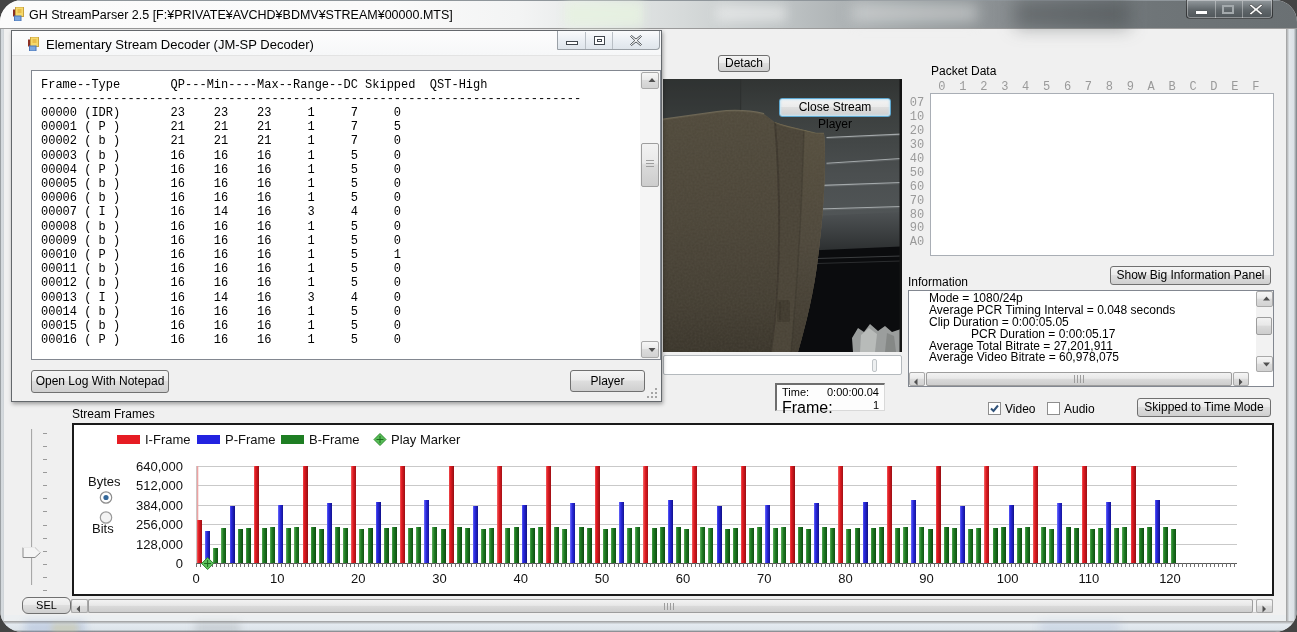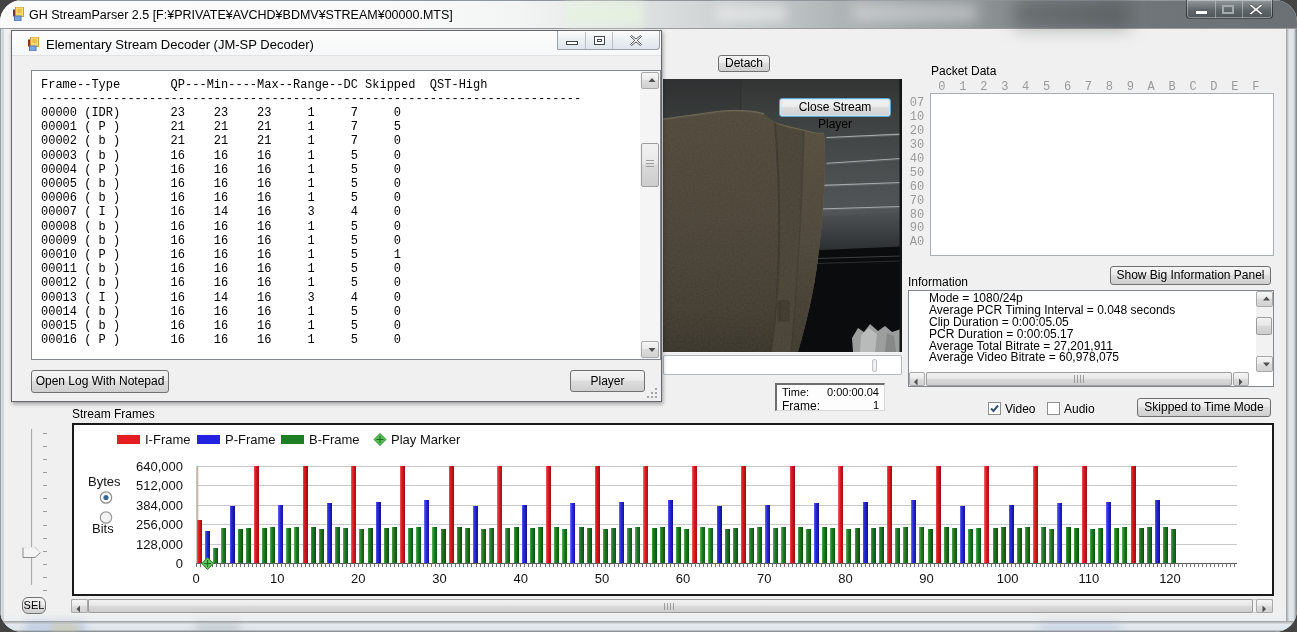--- a/index.html
+++ b/index.html
@@ -109,21 +109,21 @@
         <rect x="0" y="25" width="175" height="250" clip-path="url(#towclip)" filter="url(#nz)" opacity="0.45"></rect>
         <path d="M0 40.6 L54 32.9 Q80 30 101 35.1 L112 43.6 Q118 46.5 125 47.9 L152.5 54.3 L161 54.5 C163.5 80 161 130 156 170 C152 210 143 245 135 273 L0 273 Z" fill="url(#towdark)"></path>
         <rect x="236.5" y="0" width="2.5" height="273" fill="#141414"></rect>
       </svg></div>
     <div class="btn" style="left:718px;top:55px;width:52px;height:17px;line-height:15px;">Detach</div>
     <div class="btn" style="left:779px;top:54px;width:112px;height:19px;line-height:17px;border-color:#5fa8d0;box-shadow:inset 0 0 2px 1px #c5e5f6;margin-top:44px;">Close Stream Player</div>
     <div class="abs" style="left:663px;top:355px;width:239px;height:20px;background:#fff;border:1px solid #b4b9bd;border-radius:2px;"></div>
     <div class="abs" style="left:872px;top:359px;width:5px;height:13px;background:#eef0f1;border:1px solid #c0c5c8;border-radius:2px;"></div>
     <div class="abs" style="left:775px;top:383px;width:110px;height:28px;background:#fdfdfd;border-top:2px solid #6e6e6e;border-left:2px solid #6e6e6e;border-right:1px solid #d9d9d9;border-bottom:1px solid #d9d9d9;"></div>
     <div class="lbl" style="left:782px;top:386px;font-size:11px;">Time:</div>
-    <div class="lbl" style="left:782px;top:399px;font-size:12px;">Frame:</div>
+    <div class="lbl" style="left:782px;top:399px;font-size:16px;">Frame:</div>
     <div class="lbl" style="left:0;top:386px;font-size:11px;width:879px;text-align:right;">0:00:00.04</div>
     <div class="lbl" style="left:0;top:399px;font-size:11px;width:879px;text-align:right;">1</div>
     <div class="lbl" style="left:931px;top:64px;">Packet Data</div>
     <div class="abs mono" style="left:931.5px;top:80px;font-size:12px;color:#9a9a9a;white-space:nowrap;"><span style="display:inline-block;width:20.93px;text-align:center;">0</span><span style="display:inline-block;width:20.93px;text-align:center;">1</span><span style="display:inline-block;width:20.93px;text-align:center;">2</span><span style="display:inline-block;width:20.93px;text-align:center;">3</span><span style="display:inline-block;width:20.93px;text-align:center;">4</span><span style="display:inline-block;width:20.93px;text-align:center;">5</span><span style="display:inline-block;width:20.93px;text-align:center;">6</span><span style="display:inline-block;width:20.93px;text-align:center;">7</span><span style="display:inline-block;width:20.93px;text-align:center;">8</span><span style="display:inline-block;width:20.93px;text-align:center;">9</span><span style="display:inline-block;width:20.93px;text-align:center;">A</span><span style="display:inline-block;width:20.93px;text-align:center;">B</span><span style="display:inline-block;width:20.93px;text-align:center;">C</span><span style="display:inline-block;width:20.93px;text-align:center;">D</span><span style="display:inline-block;width:20.93px;text-align:center;">E</span><span style="display:inline-block;width:20.93px;text-align:center;">F</span></div>
     <div class="abs mono" style="left:908px;top:97px;width:18px;text-align:center;font-size:12px;color:#9a9a9a;line-height:13.95px;">
       <div style="height:13.95px;">07</div>
       <div style="height:13.95px;">10</div>
       <div style="height:13.95px;">20</div>
       <div style="height:13.95px;">30</div>
       <div style="height:13.95px;">40</div>
@@ -135,21 +135,21 @@
       <div style="height:13.95px;">A0</div>
     </div>
     <div class="whitebox" style="left:930px;top:93px;width:344px;height:163px;"></div>
     <div class="btn" style="left:1110px;top:266px;width:161px;height:19px;line-height:17px;">Show Big Information Panel</div>
     <div class="lbl" style="left:908px;top:275px;">Information</div>
     <div class="whitebox" style="left:908px;top:290px;width:366px;height:97px;border-color:#828790;"></div>
     <div class="abs" style="left:929px;top:293px;font-size:12px;line-height:11.9px;white-space:nowrap;">
       <div style="height:11.9px;">Mode = 1080/24p</div>
       <div style="height:11.9px;">Average PCR Timing Interval = 0.048 seconds</div>
       <div style="height:11.9px;">Clip Duration = 0:00:05.05</div>
-      <div style="height:11.9px;">PCR Duration = 0:00:05.17</div>
+      <div style="height:11.9px;margin-left:42px;">PCR Duration = 0:00:05.17</div>
       <div style="height:11.9px;">Average Total Bitrate = 27,201,911</div>
       <div style="height:11.9px;">Average Video Bitrate = 60,978,075</div>
     </div>
     <div class="sbtrack" style="left:1256px;top:291px;width:17px;height:81px;"></div>
     <div class="sbbtn" style="left:1256px;top:291px;width:17px;height:16px"><svg width="15" height="14" viewBox="0 0 15 14">
         <path d="M4.5 6.5 L8 2.5 L11.5 6.5 Z" fill="#505050" transform="translate(1.5,2.0) scale(1.0)"></path>
       </svg></div>
     <div class="sbbtn" style="left:1256px;top:356px;width:17px;height:16px"><svg width="15" height="14" viewBox="0 0 15 14">
         <path d="M4.5 3.5 L11.5 3.5 L8 7.5 Z" fill="#505050" transform="translate(1.5,2.0) scale(1.0)"></path>
       </svg></div>
@@ -371,21 +371,21 @@
     <div class="abs" style="left:43px;top:525px;width:4px;height:1px;background:#9a9a9a;"></div>
     <div class="abs" style="left:43px;top:538px;width:4px;height:1px;background:#9a9a9a;"></div>
     <div class="abs" style="left:43px;top:551px;width:4px;height:1px;background:#9a9a9a;"></div>
     <div class="abs" style="left:43px;top:564px;width:4px;height:1px;background:#9a9a9a;"></div>
     <div class="abs" style="left:43px;top:577px;width:4px;height:1px;background:#9a9a9a;"></div>
     <div class="abs" style="left:43px;top:590px;width:4px;height:1px;background:#9a9a9a;"></div>
     <svg class="abs" style="left:22px;top:546px" width="20" height="13" viewBox="0 0 20 13">
       <path d="M1 1.5 L13 1.5 L18.5 6.5 L13 11.5 L1 11.5 Z" fill="#f4f4f4" stroke="#8a8a8a" stroke-width="1"></path>
       <path d="M1 1.5 L13 1.5 L18.5 6.5" fill="none" stroke="#fff" stroke-width="1" opacity="0.8"></path>
     </svg>
-    <div class="btn" style="left:22px;top:597px;width:24px;height:17px;line-height:15px;font-size:11px;border-radius:6px;">SEL</div>
+    <div class="btn" style="left:22px;top:597px;width:49px;height:17px;line-height:15px;font-size:11px;border-radius:6px;">SEL</div>
     <div class="sbtrack" style="left:71px;top:599px;width:1202px;height:14px;border:1px solid #c8c8c8;"></div>
     <div class="sbbtn" style="left:71px;top:599px;width:17px;height:14px"><svg width="15" height="12" viewBox="0 0 15 12">
         <path d="M6.5 2.5 L6.5 9.5 L3 6 Z" fill="#505050" transform="translate(1.5,1.0) scale(1.0)"></path>
       </svg></div>
     <div class="sbbtn" style="left:1256px;top:599px;width:17px;height:14px"><svg width="15" height="12" viewBox="0 0 15 12">
         <path d="M4 2.5 L7.5 6 L4 9.5 Z" fill="#505050" transform="translate(1.5,1.0) scale(1.0)"></path>
       </svg></div>
     <div class="sbthumb" style="left:88px;top:599px;width:1165px;height:14px;"></div>
     <div class="abs" style="left:664px;top:603px;width:10px;height:7px;background:repeating-linear-gradient(90deg,#9d9d9d 0 1px,transparent 1px 3px);"></div>
     <div class="abs" style="left:11px;top:30px;width:651px;height:372px;background:#f0f0f0;border:1px solid #64686c;box-shadow:1px 2px 4px rgba(0,0,0,0.35);"></div>

